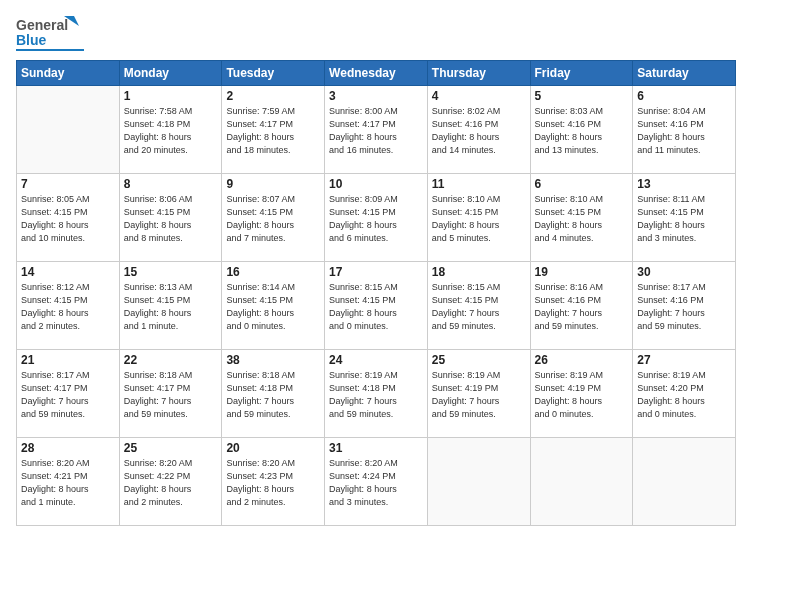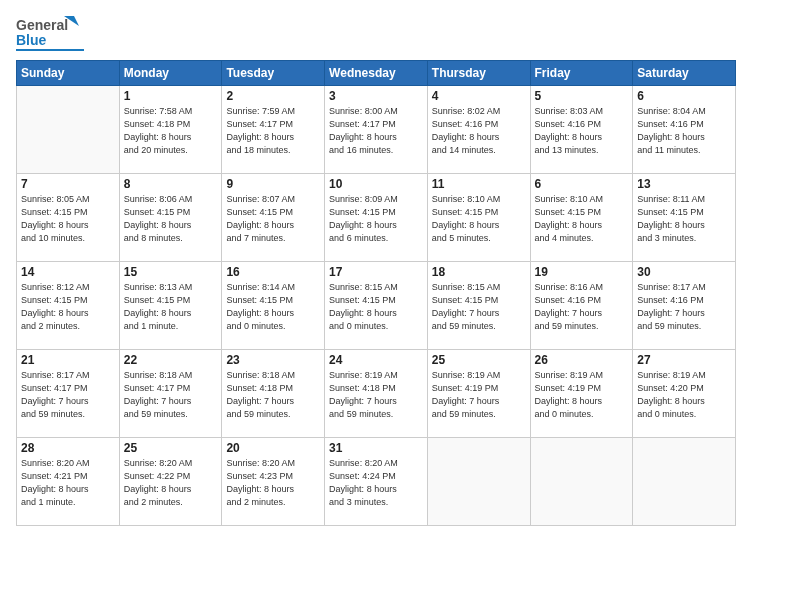--- a/index.html
+++ b/index.html
@@ -209,21 +209,21 @@
         <tr>
           <td>
             <span class="day-num">21</span>
             <div class="cell-text">Sunrise: 8:17 AM<br>Sunset: 4:17 PM<br>Daylight: 7 hours<br>and 59 minutes.</div>
           </td>
           <td>
             <span class="day-num">22</span>
             <div class="cell-text">Sunrise: 8:18 AM<br>Sunset: 4:17 PM<br>Daylight: 7 hours<br>and 59 minutes.</div>
           </td>
           <td>
-            <span class="day-num">23</span>
+            <span class="day-num">38</span>
             <div class="cell-text">Sunrise: 8:18 AM<br>Sunset: 4:18 PM<br>Daylight: 7 hours<br>and 59 minutes.</div>
           </td>
           <td>
             <span class="day-num">24</span>
             <div class="cell-text">Sunrise: 8:19 AM<br>Sunset: 4:18 PM<br>Daylight: 7 hours<br>and 59 minutes.</div>
           </td>
           <td>
             <span class="day-num">25</span>
             <div class="cell-text">Sunrise: 8:19 AM<br>Sunset: 4:19 PM<br>Daylight: 7 hours<br>and 59 minutes.</div>
           </td>

